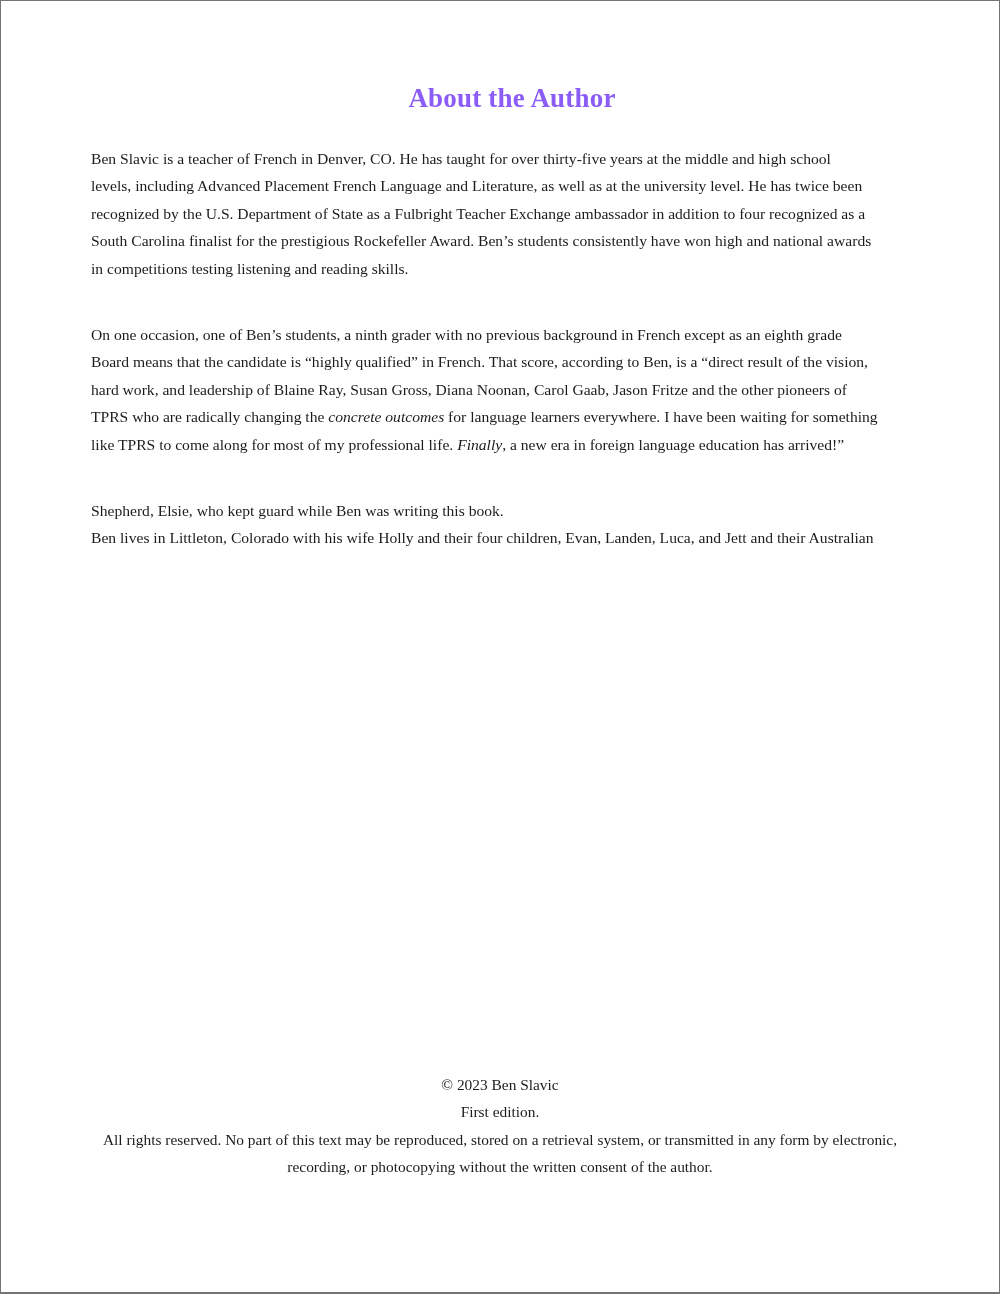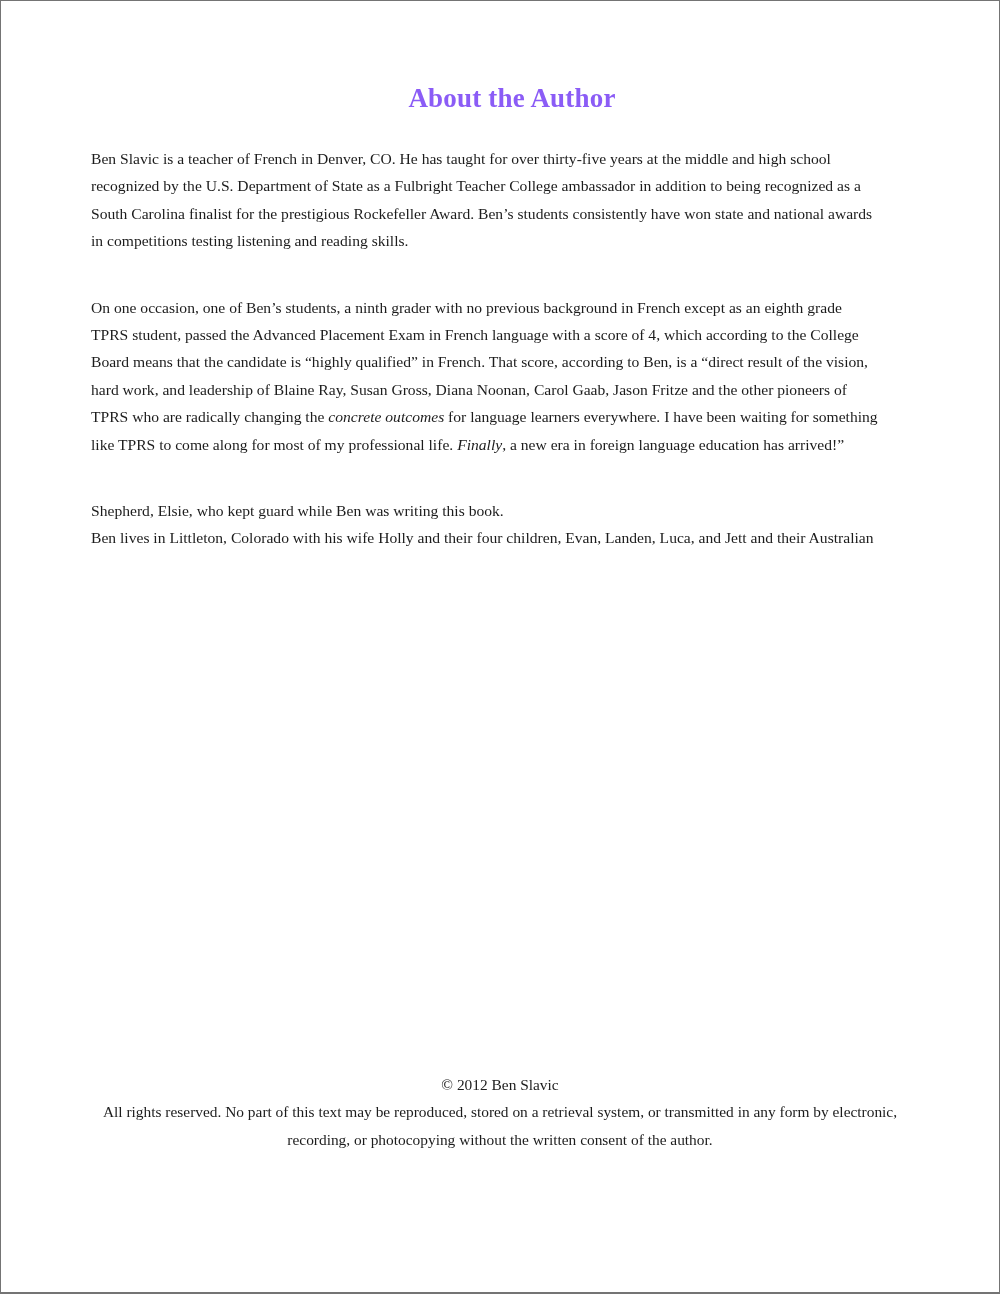--- a/index.html
+++ b/index.html
@@ -59,40 +59,41 @@
 <body>
 
 <div class="page">
 
   <h1 class="title">About the Author</h1>
 
   <div class="body">
 
     <p class="para">
       <span class="line">Ben Slavic is a teacher of French in Denver, CO. He has taught for over thirty-five years at the middle and high school</span>
-      <span class="line">recognized by the U.S. Department of State as a Fulbright Teacher College ambassador in addition to being recognized as a</span>
-      <span class="line">South Carolina finalist for the prestigious Rockefeller Award. Ben’s students consistently have won state and national awards</span>
+      <span class="line">levels, including Advanced Placement French Language and Literature, as well as at the university level. He has twice been</span>
+      <span class="line">recognized by the U.S. Department of State as a Fulbright Teacher Exchange ambassador in addition to four recognized as a</span>
+      <span class="line">South Carolina finalist for the prestigious Rockefeller Award. Ben’s students consistently have won high and national awards</span>
       <span class="line">in competitions testing listening and reading skills.</span>
     </p>
 
     <p class="para">
       <span class="line">On one occasion, one of Ben’s students, a ninth grader with no previous background in French except as an eighth grade</span>
-      <span class="line">TPRS student, passed the Advanced Placement Exam in French language with a score of 4, which according to the College</span>
       <span class="line">Board means that the candidate is “highly qualified” in French. That score, according to Ben, is a “direct result of the vision,</span>
       <span class="line">hard work, and leadership of Blaine Ray, Susan Gross, Diana Noonan, Carol Gaab, Jason Fritze and the other pioneers of</span>
       <span class="line"><span>TPRS who are radically changing the </span><span class="it">concrete outcomes</span><span> for language learners everywhere. I have been waiting for something</span></span>
       <span class="line"><span>like TPRS to come along for most of my professional life. </span><span class="it">Finally</span><span>, a new era in foreign language education has arrived!”</span></span>
     </p>
 
     <p class="para">
       <span class="line">Shepherd, Elsie, who kept guard while Ben was writing this book.</span>
       <span class="line">Ben lives in Littleton, Colorado with his wife Holly and their four children, Evan, Landen, Luca, and Jett and their Australian</span>
     </p>
 
   </div>
 
   <div class="colophon">
-    <span class="fline">© 2012 Ben Slavic</span>
+    <span class="fline">© 2023 Ben Slavic</span>
+    <span class="fline">First edition.</span>
     <span class="fline">All rights reserved. No part of this text may be reproduced, stored on a retrieval system, or transmitted in any form by electronic,</span>
     <span class="fline">recording, or photocopying without the written consent of the author.</span>
   </div>
 
 </div>
 
 </body></html>

